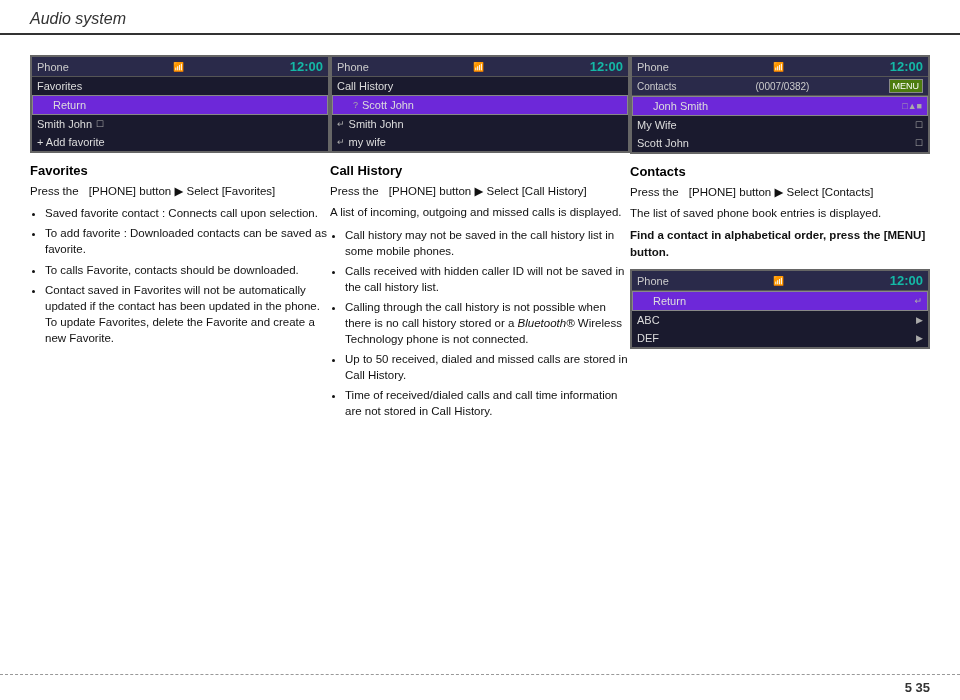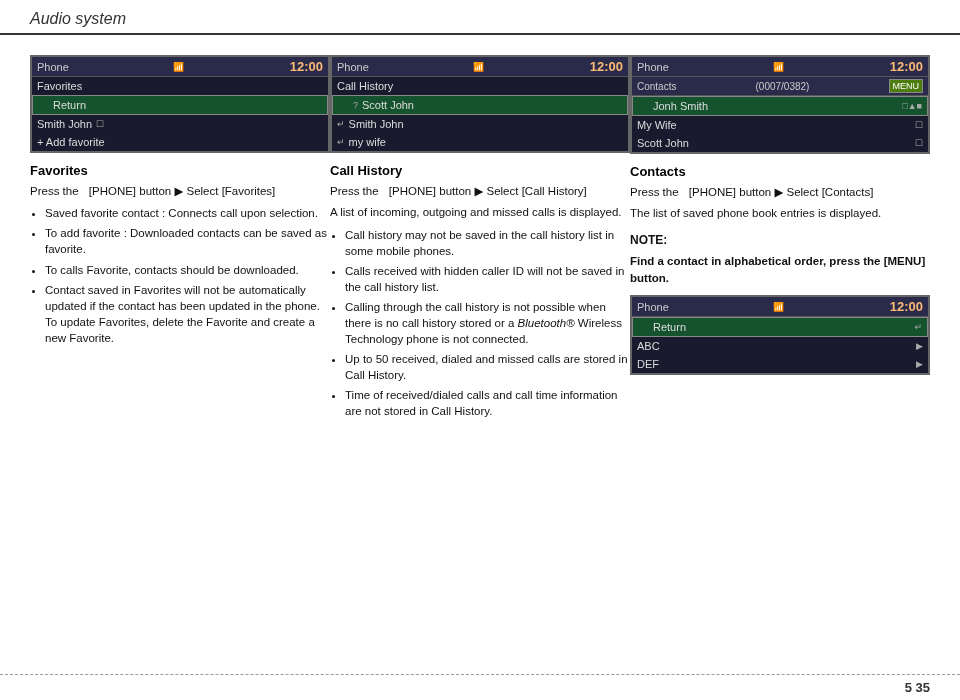--- a/index.html
+++ b/index.html
@@ -53,36 +53,36 @@
       background: #2a2a4a;
       border-bottom: 1px solid #555;
     }
     .phone-header-label {
       font-size: 11px;
       color: #ccc;
     }
     .phone-time {
       font-size: 13px;
       font-weight: bold;
-      color: #fdba74;
+      color: #14b8a6;
     }
     .phone-icon {
       font-size: 9px;
       color: #aaa;
     }
     .phone-row {
       padding: 3px 5px;
       color: #ddd;
       font-size: 11px;
       display: flex;
       align-items: center;
       gap: 4px;
     }
     .phone-row.highlighted {
-      background: #14532d;
+      background: #6d28d9;
       border: 1px solid #888;
       padding-left: 20px;
     }
     .row-icon {
       font-size: 9px;
       color: #aaa;
     }
     .phone-contacts-header {
       display: flex;
       justify-content: space-between;
@@ -288,21 +288,20 @@
       <div class="phone-row">
         <span>Scott John</span>
         <span class="row-icon" style="margin-left:auto;">☐</span>
       </div>
     </div>
 
     <div class="section-title">Contacts</div>
     <div class="body-text">
       <p>Press the <span class="bold">[PHONE]</span> button ▶ Select [Contacts]</p>
       <p>The list of saved phone book entries is displayed.</p>
-      <p class="note-title">NOTE:</p>
       <p class="note-bold">Find a contact in alphabetical order, press the [MENU] button.</p>
     </div>
 
     <div class="phone-screen-small">
       <div class="phone-header-bar">
         <span class="phone-header-label">Phone</span>
         <span class="phone-icon">📶</span>
         <span class="phone-time">12:00</span>
       </div>
       <div class="phone-row highlighted">

